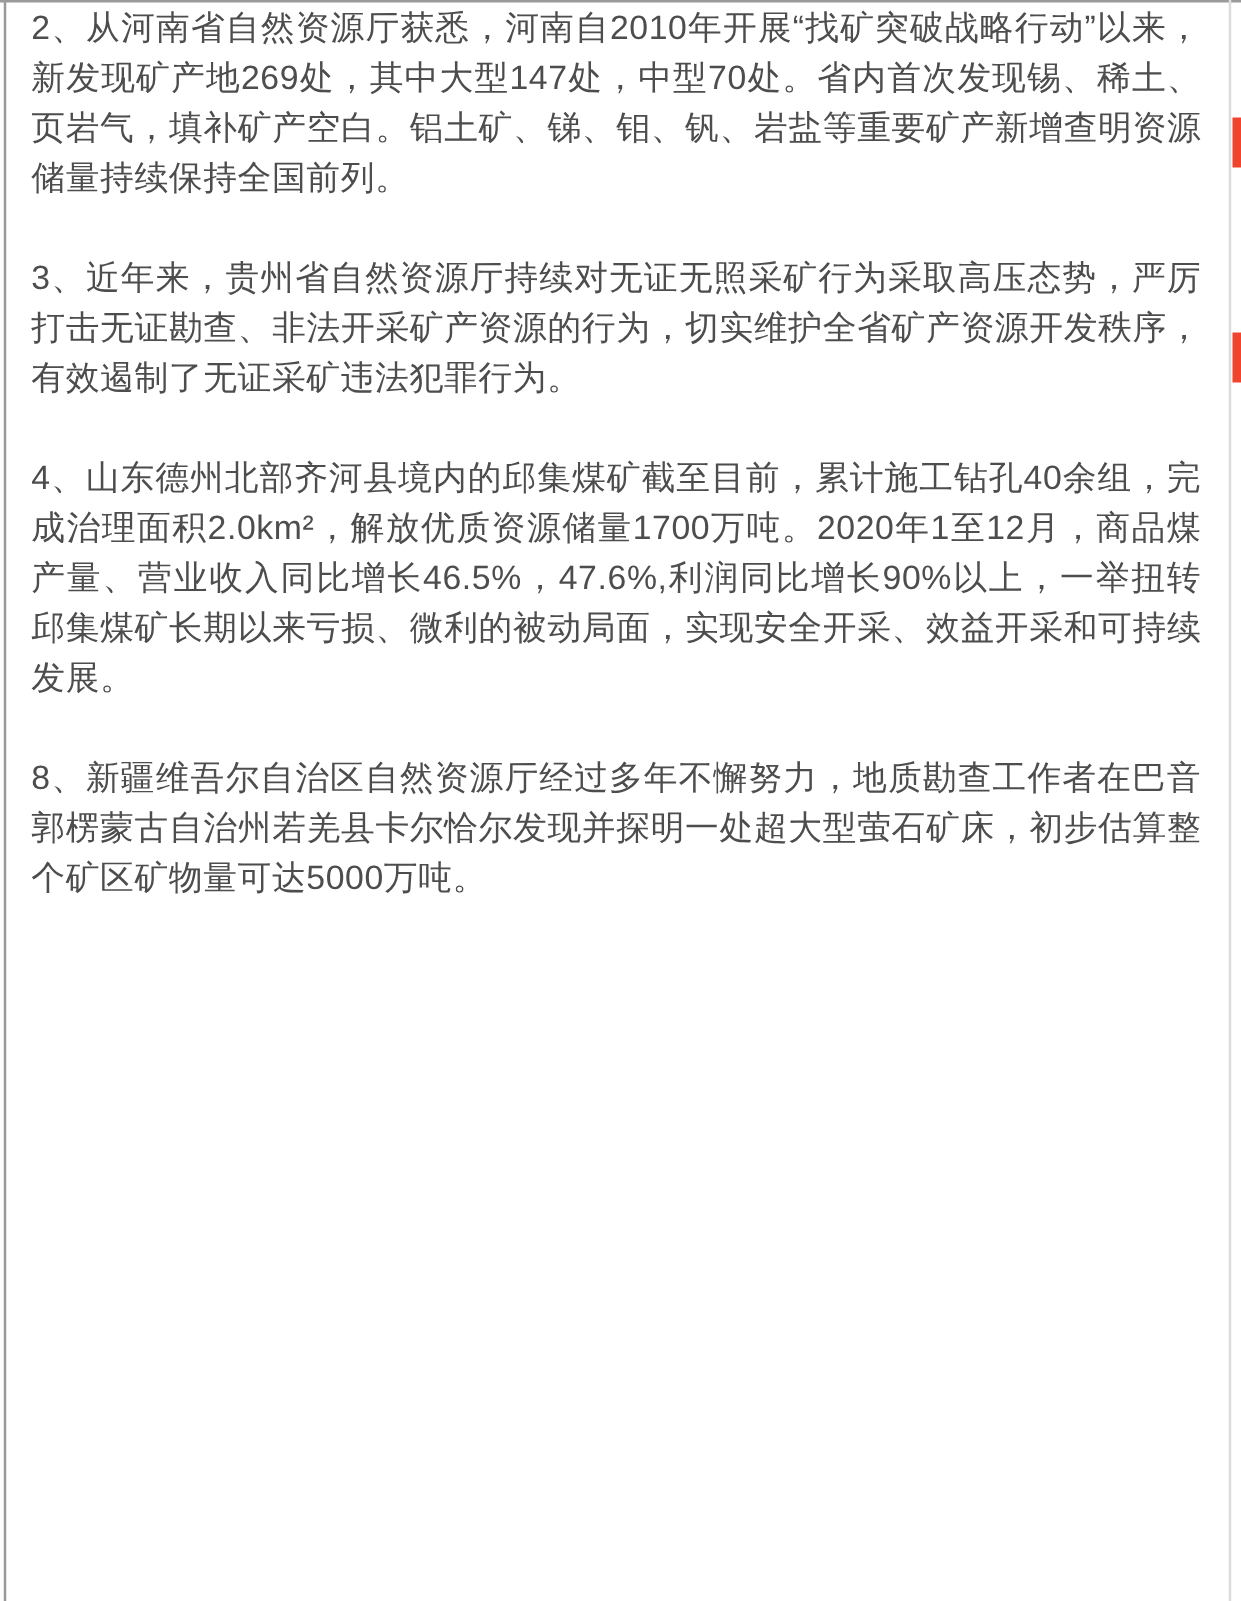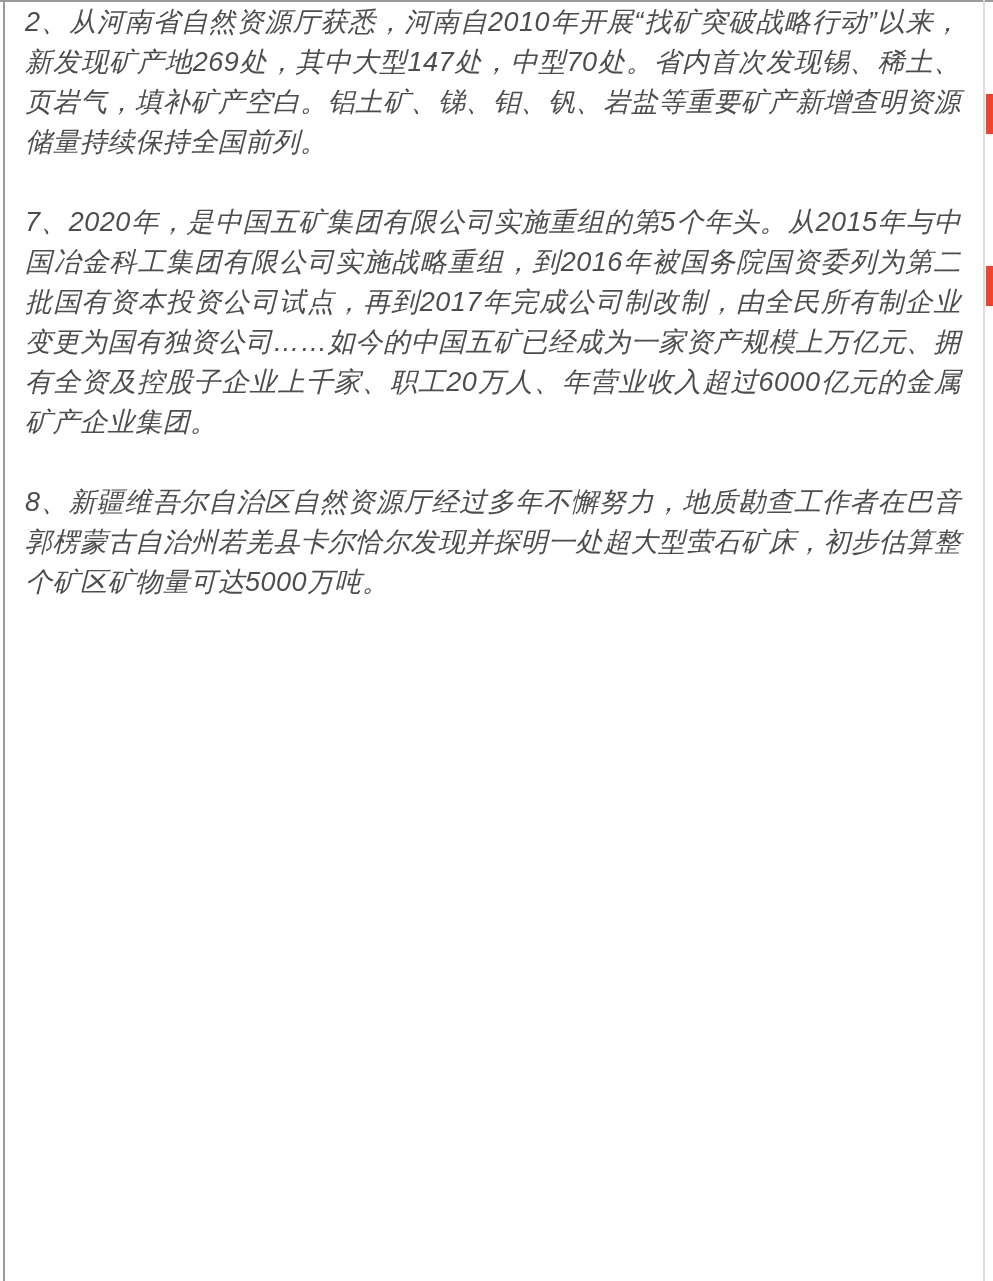--- a/index.html
+++ b/index.html
@@ -40,21 +40,20 @@
   }
   p.news {
     margin: 0 0 40px 0;
     font-size: 27px;
     line-height: 40px;
     color: #4d4d4d;
     text-align: justify;
     text-justify: inter-character;
     letter-spacing: 0.5px;
     word-break: break-all;
-    font-style: italic;
   }
   p.news:last-child {
     margin-bottom: 0;
   }
   .scroll-marker {
     position: absolute;
     right: 0;
     width: 7px;
     height: 40px;
     background: #f0442c;
@@ -64,18 +63,19 @@
 </style>
 </head>
 <body style="color: rgb(77, 77, 77);">
 
 <div class="edge-top"></div>
 <div class="edge-left"></div>
 <div class="edge-right"></div>
 
 <div class="content">
   <p class="news">2、从河南省自然资源厅获悉，河南自2010年开展“找矿突破战略行动”以来，新发现矿产地269处，其中大型147处，中型70处。省内首次发现锡、稀土、页岩气，填补矿产空白。铝土矿、锑、钼、钒、岩盐等重要矿产新增查明资源储量持续保持全国前列。</p>
-  <p class="news">7、2020年，是中国五矿集团有限公司实施重组的第5个年头。从2015年与中国冶金科工集团有限公司实施战略重组，到2016年被国务院国资委列为第二批国有资本投资公司试点，再到2017年完成公司制改制，由全民所有制企业变更为国有独资公司……如今的中国五矿已经成为一家资产规模上万亿元、拥有全资及控股子企业上千家、职工20万人、年营业收入超过6000亿元的金属矿产企业集团。</p>
+  <p class="news">3、近年来，贵州省自然资源厅持续对无证无照采矿行为采取高压态势，严厉打击无证勘查、非法开采矿产资源的行为，切实维护全省矿产资源开发秩序，有效遏制了无证采矿违法犯罪行为。</p>
+  <p class="news">4、山东德州北部齐河县境内的邱集煤矿截至目前，累计施工钻孔40余组，完成治理面积2.0km²，解放优质资源储量1700万吨。2020年1至12月，商品煤产量、营业收入同比增长46.5%，47.6%,利润同比增长90%以上，一举扭转邱集煤矿长期以来亏损、微利的被动局面，实现安全开采、效益开采和可持续发展。</p>
   <p class="news">8、新疆维吾尔自治区自然资源厅经过多年不懈努力，地质勘查工作者在巴音郭楞蒙古自治州若羌县卡尔恰尔发现并探明一处超大型萤石矿床，初步估算整个矿区矿物量可达5000万吨。</p>
 </div>
 
 <div class="scroll-marker m1" style="background: rgb(240, 68, 44);"></div>
 <div class="scroll-marker m2" style="background: rgb(240, 68, 44);"></div>
 
 </body></html>

